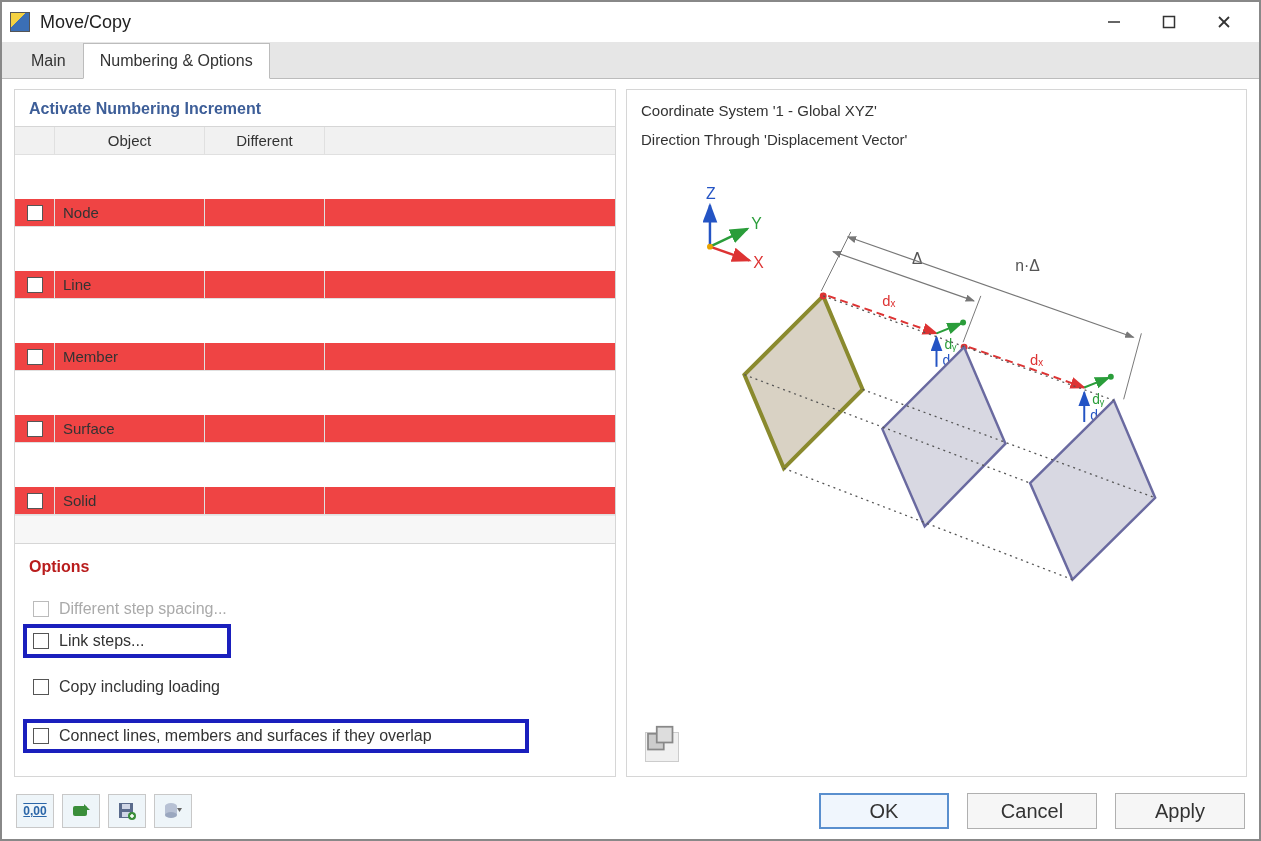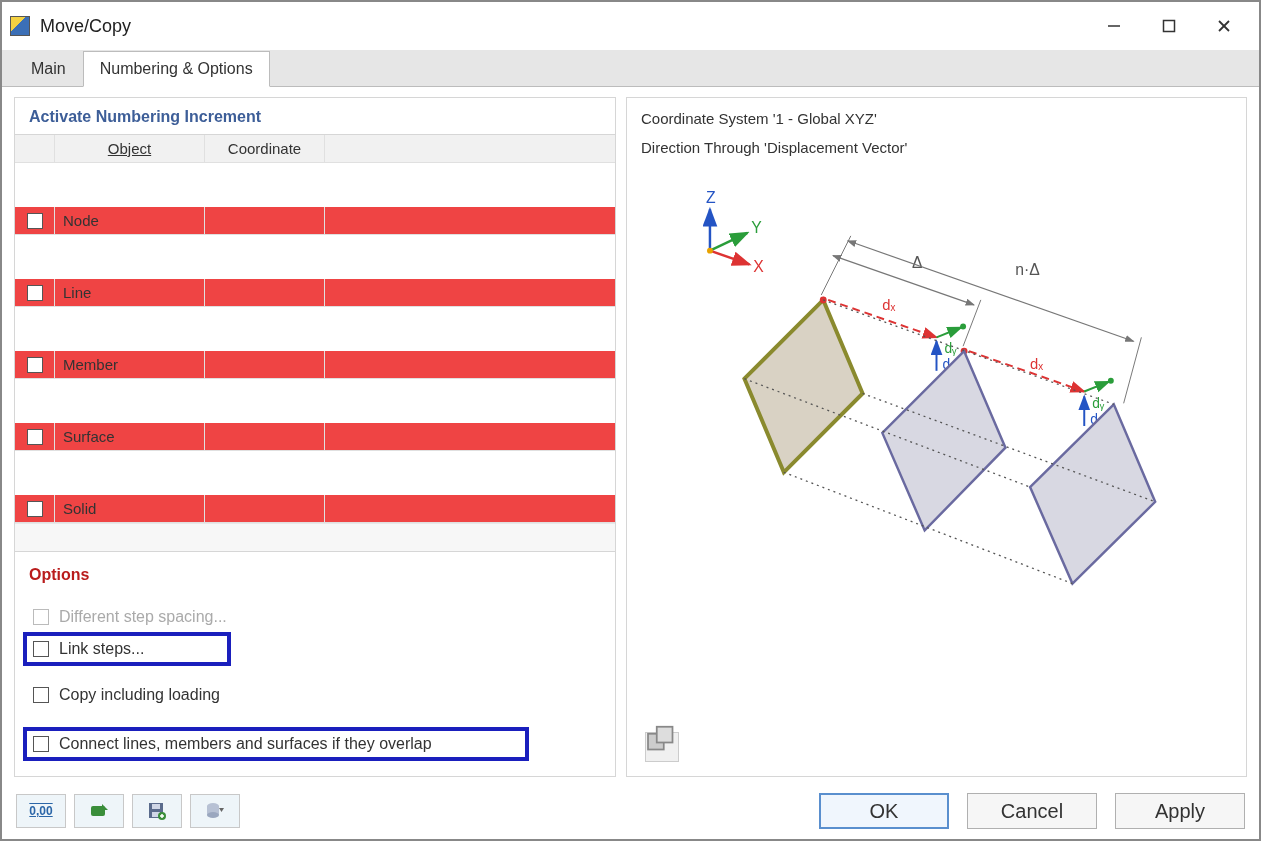--- a/index.html
+++ b/index.html
@@ -11,21 +11,21 @@
     width: 1261px;
     height: 841px;
     border: 2px solid #888;
     display: flex;
     flex-direction: column;
   }
   
   .titlebar {
     display: flex;
     align-items: center;
-    height: 48px;
+    height: 40px;
     padding: 0 8px;
   }
   .titlebar .app-icon {
     width: 20px;
     height: 20px;
     background: linear-gradient(135deg, #f4d142 40%, #3b6fb6 40%);
     border: 1px solid #555;
     margin-right: 10px;
   }
   .titlebar .title {
@@ -127,21 +127,21 @@
     justify-content: center;
     border-right: 1px solid #e0e0e0;
   }
   .num-table .c-obj {
     width: 150px;
     display: flex;
     align-items: center;
     padding-left: 8px;
     border-right: 1px solid #e0e0e0;
   }
-  .num-table .thead .c-obj { justify-content: center; padding-left: 0; text-decoration: underline; }
+  .num-table .thead .c-obj { justify-content: center; padding-left: 0; }
   .num-table .c-inc {
     width: 120px;
     display: flex;
     align-items: center;
     justify-content: center;
     border-right: 1px solid #e0e0e0;
   }
   .num-table .c-rest { flex: 1; }
   .num-table .blankrow {
     height: 28px;
@@ -221,21 +221,21 @@
   }
   
   .bottombar {
     height: 56px;
     display: flex;
     align-items: center;
     padding: 0 14px;
     gap: 8px;
   }
   .mini-btn {
-    width: 50px;
+    width: 38px;
     height: 34px;
     border: 1px solid #c8c8c8;
     background: #eef5f9;
     display: flex;
     align-items: center;
     justify-content: center;
     font-size: 12px;
     color: #3d5e98;
   }
   .mini-btn .digits {
@@ -292,21 +292,21 @@
 <div class="tabstrip-border"></div>
 
 <div class="content">
 
   <div class="leftcol">
     <div class="panel-header">Activate Numbering Increment</div>
     <div class="num-table">
       <div class="thead">
         <div class="c-check"></div>
         <div class="c-obj">Object</div>
-        <div class="c-inc">Coordinate</div>
+        <div class="c-inc">Different</div>
         <div class="c-rest"></div>
       </div>
       <div class="trow">
         <div class="c-check">
             <input type="checkbox" class="box" style="">
           </div>
         <div class="c-obj">Node</div>
         <div class="c-inc"></div>
         <div class="c-rest"></div>
       </div>

